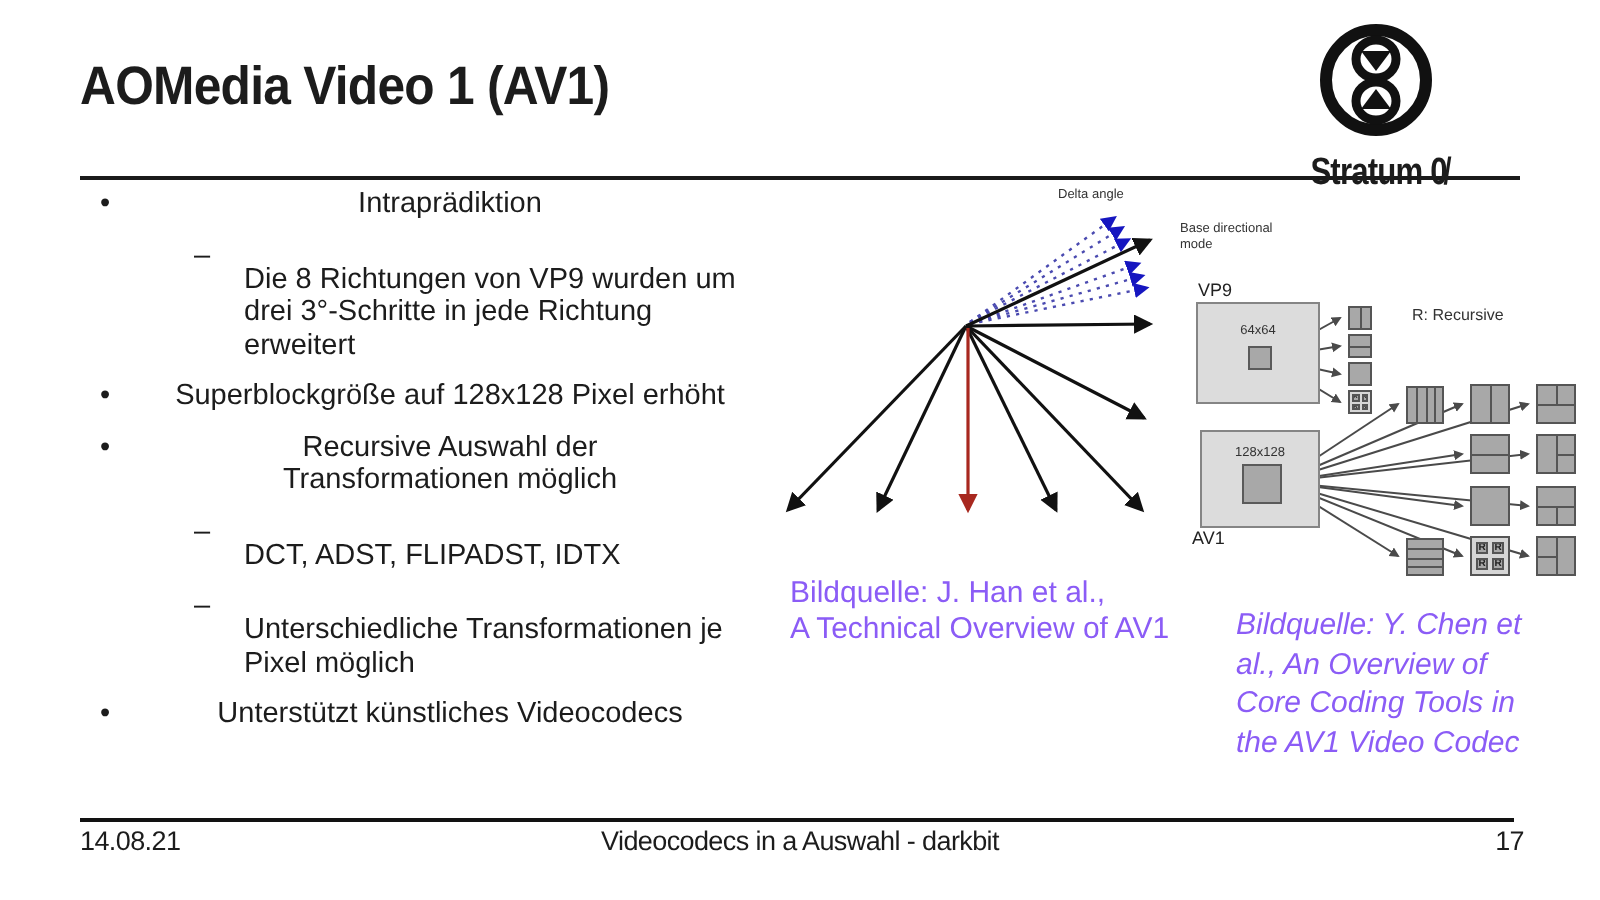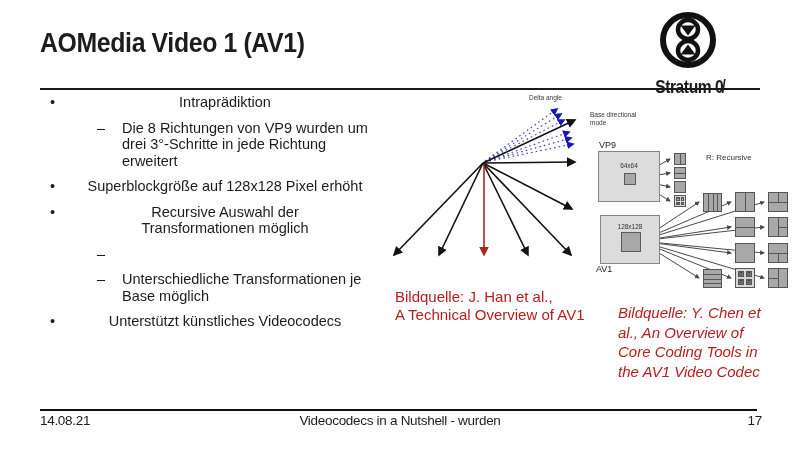--- a/index.html
+++ b/index.html
@@ -23,26 +23,26 @@
     transform:scaleX(0.82);transform-origin:center;white-space:nowrap;
   }
   
   .bullets{left:40px;top:94px;width:352px;}
   .b{display:flex;margin-bottom:9px;font-size:14.5px;line-height:16.5px;}
   .b .mk{flex:0 0 32px;padding-left:10px;box-sizing:border-box;}
   .b .bt{white-space:pre-line;}
   .b.l1 .bt{width:306px;text-align:center;}
   .b.l2{margin-left:48px;margin-top:3px;}
   .b.l2 .mk{flex:0 0 34px;padding-left:9px;}
-  .b.l2 .bt{width:262px;}
+  .b.l2 .bt{width:262px;margin-top:12px;}
   
   .fan-label{font-size:6.5px;color:#333;line-height:7.5px;}
   .base-label{white-space:pre-line;}
   
-  .caption{font-size:15px;line-height:17.5px;white-space:pre-line;color:#b91c1c;}
+  .caption{font-size:15px;line-height:17.5px;white-space:pre-line;color:#8b5cf6;}
   .caption-chen{line-height:19.5px;font-style:italic;}
   
   .gbox{position:absolute;background:#dcdcdc;border:1px solid #858585;box-sizing:border-box;}
   .gbox .sz{position:absolute;left:0;right:0;text-align:center;font-size:6.5px;color:#333;}
   .gbox .isq{position:absolute;background:#a8a8a8;border:1px solid #5a5a5a;box-sizing:border-box;}
   .blk-label{font-size:9px;color:#222;}
   .rec-label{font-size:8px;color:#333;}
   .pi{position:absolute;background:#a8a8a8;border:1px solid #555;box-sizing:border-box;}
   .pi .vl{position:absolute;top:0;bottom:0;left:50%;width:1px;background:#555;}
   .pi .hl{position:absolute;left:0;right:0;top:50%;height:1px;background:#555;}
@@ -94,25 +94,26 @@
       <span class="mk">•</span>
       <span class="bt">Superblockgröße auf 128x128 Pixel erhöht</span>
     </div>
   <div class="b l1">
       <span class="mk">•</span>
       <span class="bt">Recursive Auswahl der
 Transformationen möglich</span>
     </div>
   <div class="b l2">
       <span class="mk">–</span>
+      <span class="bt">DCT, ADST, FLIPADST, IDTX</span>
     </div>
   <div class="b l2">
       <span class="mk">–</span>
       <span class="bt">Unterschiedliche Transformationen je
-Base möglich</span>
+Pixel möglich</span>
     </div>
   <div class="b l1">
       <span class="mk">•</span>
       <span class="bt">Unterstützt künstliches Videocodecs</span>
     </div>
 </div>
 
 <svg class="abs" style="left:375px;top:92px;" width="225" height="195">
   <defs>
     <marker id="mb" markerWidth="7" markerHeight="7" refX="5" refY="3" orient="auto">
@@ -246,14 +247,14 @@
 
 <div class="abs caption" style="left:395px;top:288px;width:215px;">Bildquelle: J. Han et al.,
 A Technical Overview of AV1</div>
 <div class="abs caption caption-chen" style="left:618px;top:303px;width:165px;">Bildquelle: Y. Chen et
 al., An Overview of
 Core Coding Tools in
 the AV1 Video Codec</div>
 
 <div class="abs footer-rule"></div>
 <div class="abs footer-text footer-date">14.08.21</div>
-<div class="abs footer-text footer-center">Videocodecs in a Nutshell - wurden</div>
+<div class="abs footer-text footer-center">Videocodecs in a Auswahl - darkbit</div>
 <div class="abs footer-text footer-page">17</div>
 
 </body></html>

